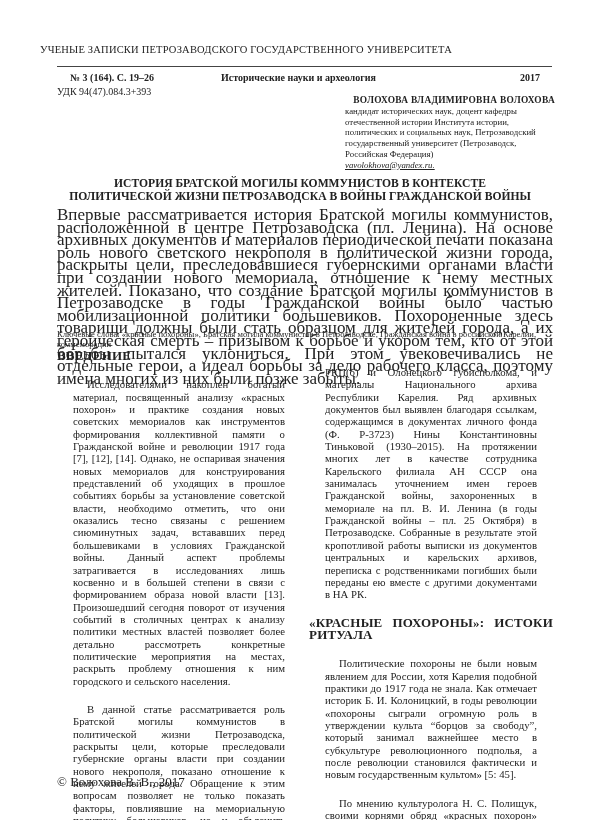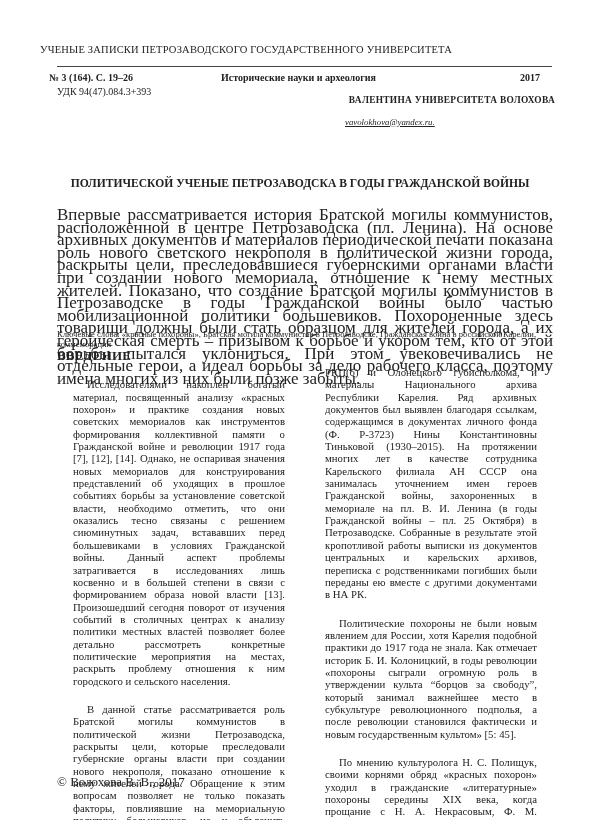--- a/index.html
+++ b/index.html
@@ -1,21 +1,21 @@
 <!DOCTYPE html>
 <html><head>
 <meta charset="utf-8">
 <style>
   html, body { margin:0; padding:0; background:#ffffff; }
   body { width:600px; height:820px; position:relative; overflow:hidden;
          font-family:"Liberation Serif", "DejaVu Serif", serif; color:#222; }
   .journal-title { position:absolute; top:44px; left:0; width:492px; text-align:center;
          font-weight:normal; font-size:10.5px; letter-spacing:0.2px; }
   .rule { position:absolute; top:66px; left:57px; width:495px; height:0; border-top:1px solid #444; }
-  .issue { position:absolute; top:72px; left:49px; font-weight:bold; font-size:10px; }
+  .issue { position:absolute; top:72px; left:70px; font-weight:bold; font-size:10px; }
   .section { position:absolute; top:72px; left:221px; font-weight:bold; font-size:10px; }
   .year { position:absolute; top:72px; left:520px; width:32px; text-align:left; font-weight:bold; font-size:10px; }
   .udk { position:absolute; top:86px; left:57px; font-size:10px; }
   .author { position:absolute; top:95px; left:345px; width:210px; font-size:8.8px; line-height:10.8px; }
   .author-name { font-weight:bold; font-size:9.4px; letter-spacing:0.3px; text-align:right; margin-right:0; display:block; padding-left:0; }
   .author-email { font-style:italic;text-decoration:underline; }
   .article-title { position:absolute; top:177px; left:0; width:600px; text-align:center;
          font-weight:bold; font-size:11.6px; line-height:13px; }
   .abstract { position:absolute; top:209px; left:57px; width:496px; font-size:17px; line-height:12.6px;
          text-align:justify; }
@@ -33,37 +33,39 @@
 <body>
 
 <div class="journal-title">УЧЕНЫЕ ЗАПИСКИ ПЕТРОЗАВОДСКОГО ГОСУДАРСТВЕННОГО УНИВЕРСИТЕТА</div>
 <div class="rule"></div>
 <div class="issue">№ 3 (164). С. 19–26</div>
 <div class="section">Исторические науки и археология</div>
 <div class="year">2017</div>
 <div class="udk">УДК 94(47).084.3+393</div>
 
 <div class="author">
-  <span class="author-name">ВАЛЕНТИНА УНИВЕРСИТЕТА ВОЛОХОВА</span>
-  <br>
+  <span class="author-name">ВОЛОХОВА ВЛАДИМИРОВНА ВОЛОХОВА</span>
+  <span>кандидат исторических наук, доцент кафедры отечественной истории Института истории, политических и социальных наук, Петрозаводский государственный университет (Петрозаводск, Российская Федерация)</span><br>
   <span class="author-email">vavolokhova@yandex.ru.</span>
 </div>
 
 <div class="article-title">
-  <div>ПОЛИТИЧЕСКОЙ УЧЕНЫЕ ПЕТРОЗАВОДСКА В ГОДЫ ГРАЖДАНСКОЙ ВОЙНЫ</div>
+  <div>ИСТОРИЯ БРАТСКОЙ МОГИЛЫ КОММУНИСТОВ В КОНТЕКСТЕ</div>
+  <div>ПОЛИТИЧЕСКОЙ ЖИЗНИ ПЕТРОЗАВОДСКА В ВОЙНЫ ГРАЖДАНСКОЙ ВОЙНЫ</div>
 </div>
 
 <div class="abstract">Впервые рассматривается история Братской могилы коммунистов, расположенной в центре Петрозаводска (пл. Ленина). На основе архивных документов и материалов периодической печати показана роль нового светского некрополя в политической жизни города, раскрыты цели, преследовавшиеся губернскими органами власти при создании нового мемориала, отношение к нему местных жителей. Показано, что создание Братской могилы коммунистов в Петрозаводске в годы Гражданской войны было частью мобилизационной политики большевиков. Похороненные здесь товарищи должны были стать образцом для жителей города, а их героическая смерть – призывом к борьбе и укором тем, кто от этой борьбы пытался уклониться. При этом увековечивались не отдельные герои, а идеал борьбы за дело рабочего класса, поэтому имена многих из них были позже забыты.</div>
 <div class="keywords">Ключевые слова: «красные похороны», Братская могила коммунистов в Петрозаводске, Гражданская война в российской Карелии, коммеморации</div>
 
 <div class="col col-left">
   <div class="heading">ВВЕДЕНИЕ</div>
   <p class="indent">Исследователями накоплен богатый материал, посвященный анализу «красных похорон» и практике создания новых советских мемориалов как инструментов формирования коллективной памяти о Гражданской войне и революции 1917 года [7], [12], [14]. Однако, не оспаривая значения новых мемориалов для конструирования представлений об уходящих в прошлое событиях борьбы за установление советской власти, необходимо отметить, что они оказались тесно связаны с решением сиюминутных задач, встававших перед большевиками в условиях Гражданской войны. Данный аспект проблемы затрагивается в исследованиях лишь косвенно и в большей степени в связи с формированием образа новой власти [13]. Произошедший сегодня поворот от изучения событий в столичных центрах к анализу политики местных властей позволяет более детально рассмотреть конкретные политические мероприятия на местах, раскрыть проблему отношения к ним городского и сельского населения.</p>
   <p class="indent">В данной статье рассматривается роль Братской могилы коммунистов в политической жизни Петрозаводска, раскрыты цели, которые преследовали губернские органы власти при создании нового некрополя, показано отношение к нему жителей города. Обращение к этим вопросам позволяет не только показать факторы, повлиявшие на мемориальную политику большевиков, но и объяснить некоторые особенности функционирования большевистских мемориалов после Гражданской войны.</p>
 </div>
 
 <div class="col col-right">
   <p>РКП(б) и Олонецкого губисполкома, и материалы Национального архива Республики Карелия. Ряд архивных документов был выявлен благодаря ссылкам, содержащимся в документах личного фонда (Ф. Р-3723) Нины Константиновны Тиньковой (1930–2015). На протяжении многих лет в качестве сотрудника Карельского филиала АН СССР она занималась уточнением имен героев Гражданской войны, захороненных в мемориале на пл. В. И. Ленина (в годы Гражданской войны – пл. 25 Октября) в Петрозаводске. Собранные в результате этой кропотливой работы выписки из документов центральных и карельских архивов, переписка с родственниками погибших были переданы ею вместе с другими документами в НА РК.</p>
+  <div class="heading heading-right">«КРАСНЫЕ ПОХОРОНЫ»: ИСТОКИ РИТУАЛА</div>
   <p class="indent">Политические похороны не были новым явлением для России, хотя Карелия подобной практики до 1917 года не знала. Как отмечает историк Б. И. Колоницкий, в годы революции «похороны сыграли огромную роль в утверждении культа “борцов за свободу”, который занимал важнейшее место в субкультуре революционного подполья, а после революции становился фактически и новым государственным культом» [5: 45].</p>
   <p class="indent">По мнению культуролога Н. С. Полищук, своими корнями обряд «красных похорон» уходил в гражданские «литературные» похороны середины XIX века, когда прощание с Н. А. Некрасовым, Ф. М. Достоевским и другими писателями стало средством публичного выражения солидарности с идеями «учителей». Следующим этапом складывания нового ритуала стала Первая российская революция. Особенность</p>
 </div>
 
 <div class="copyright">© Волохова В. В., 2017</div>
 
 </body></html>

